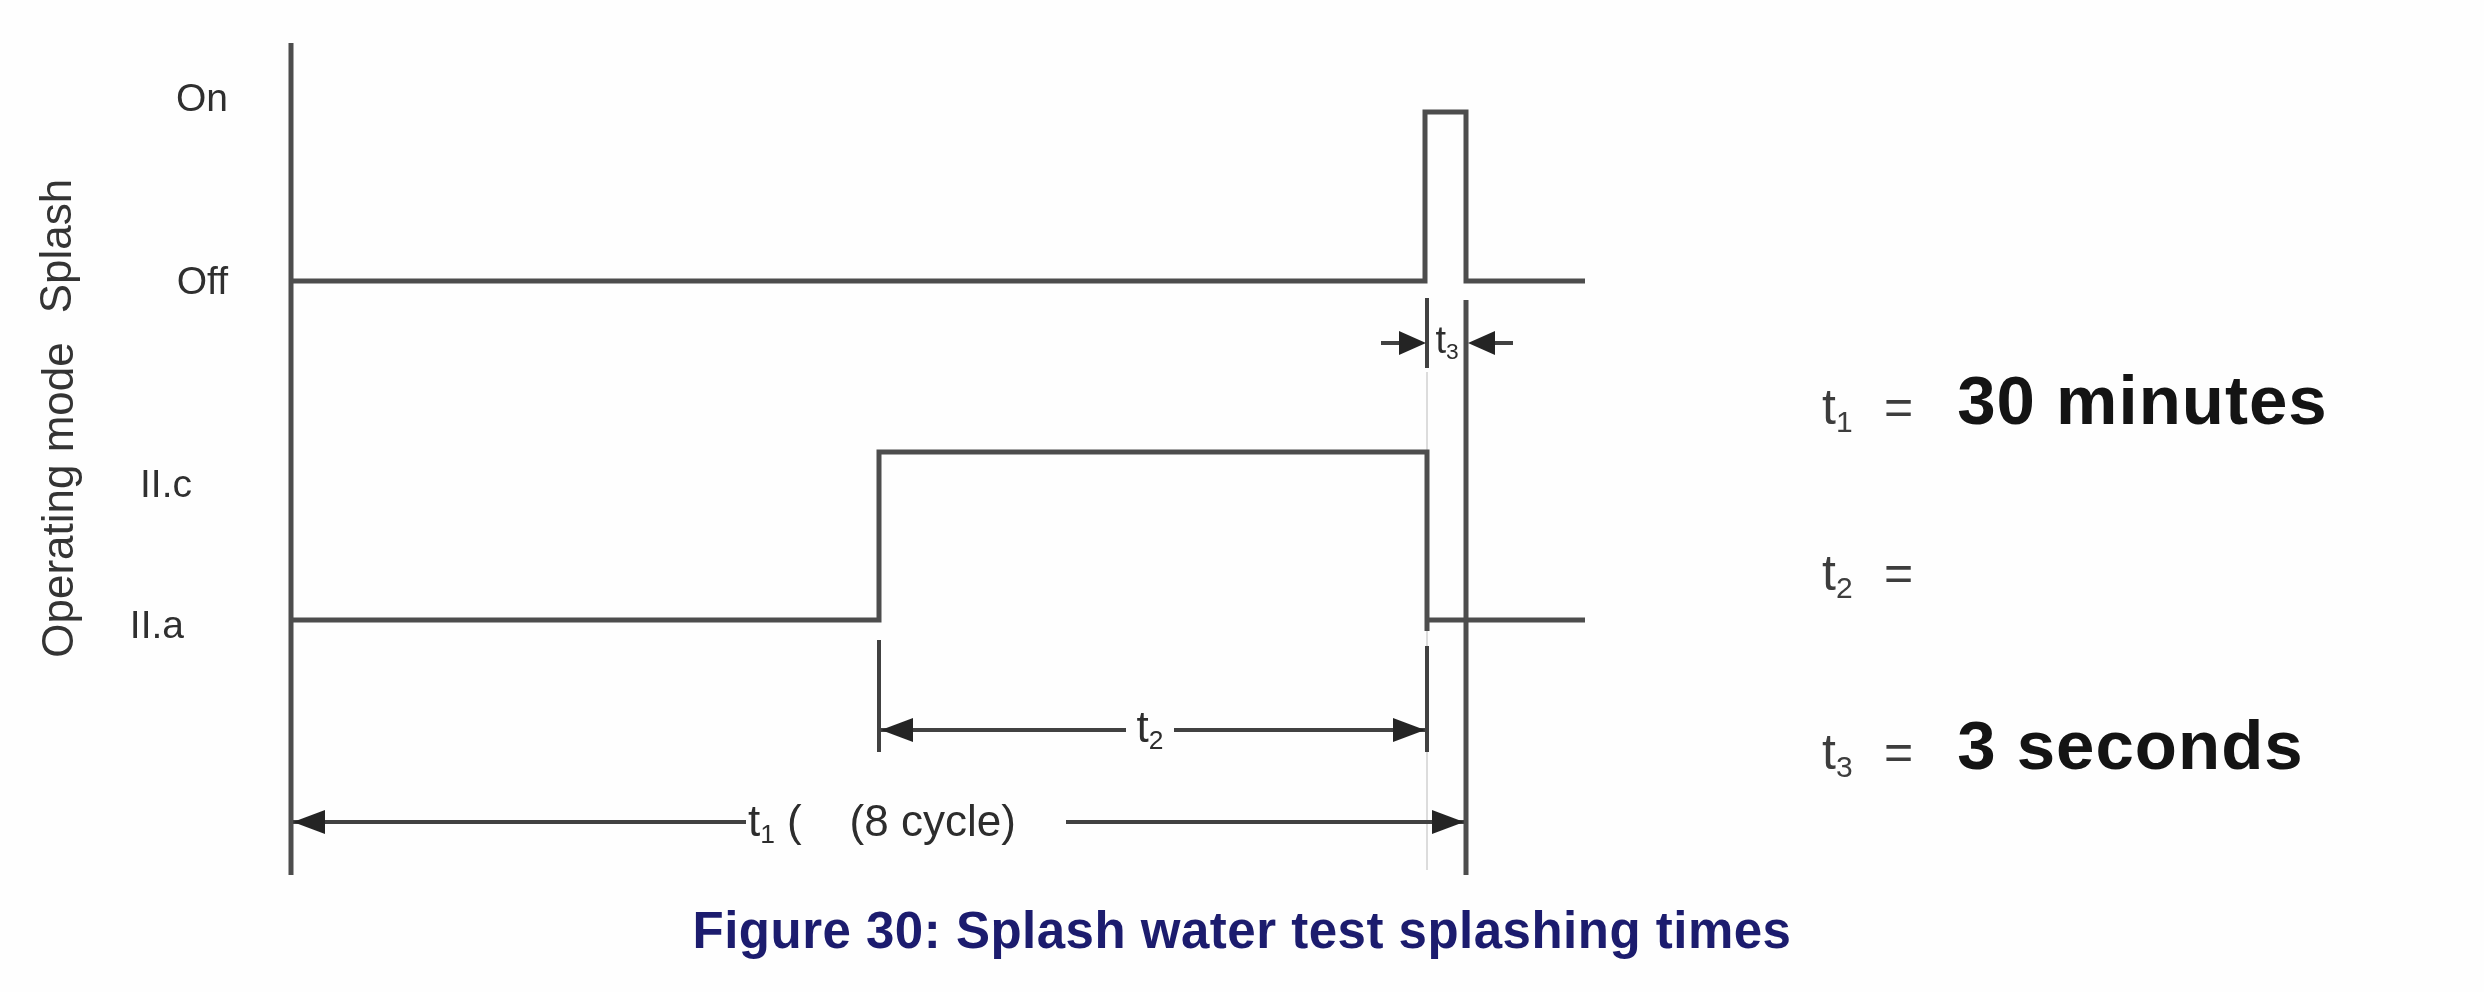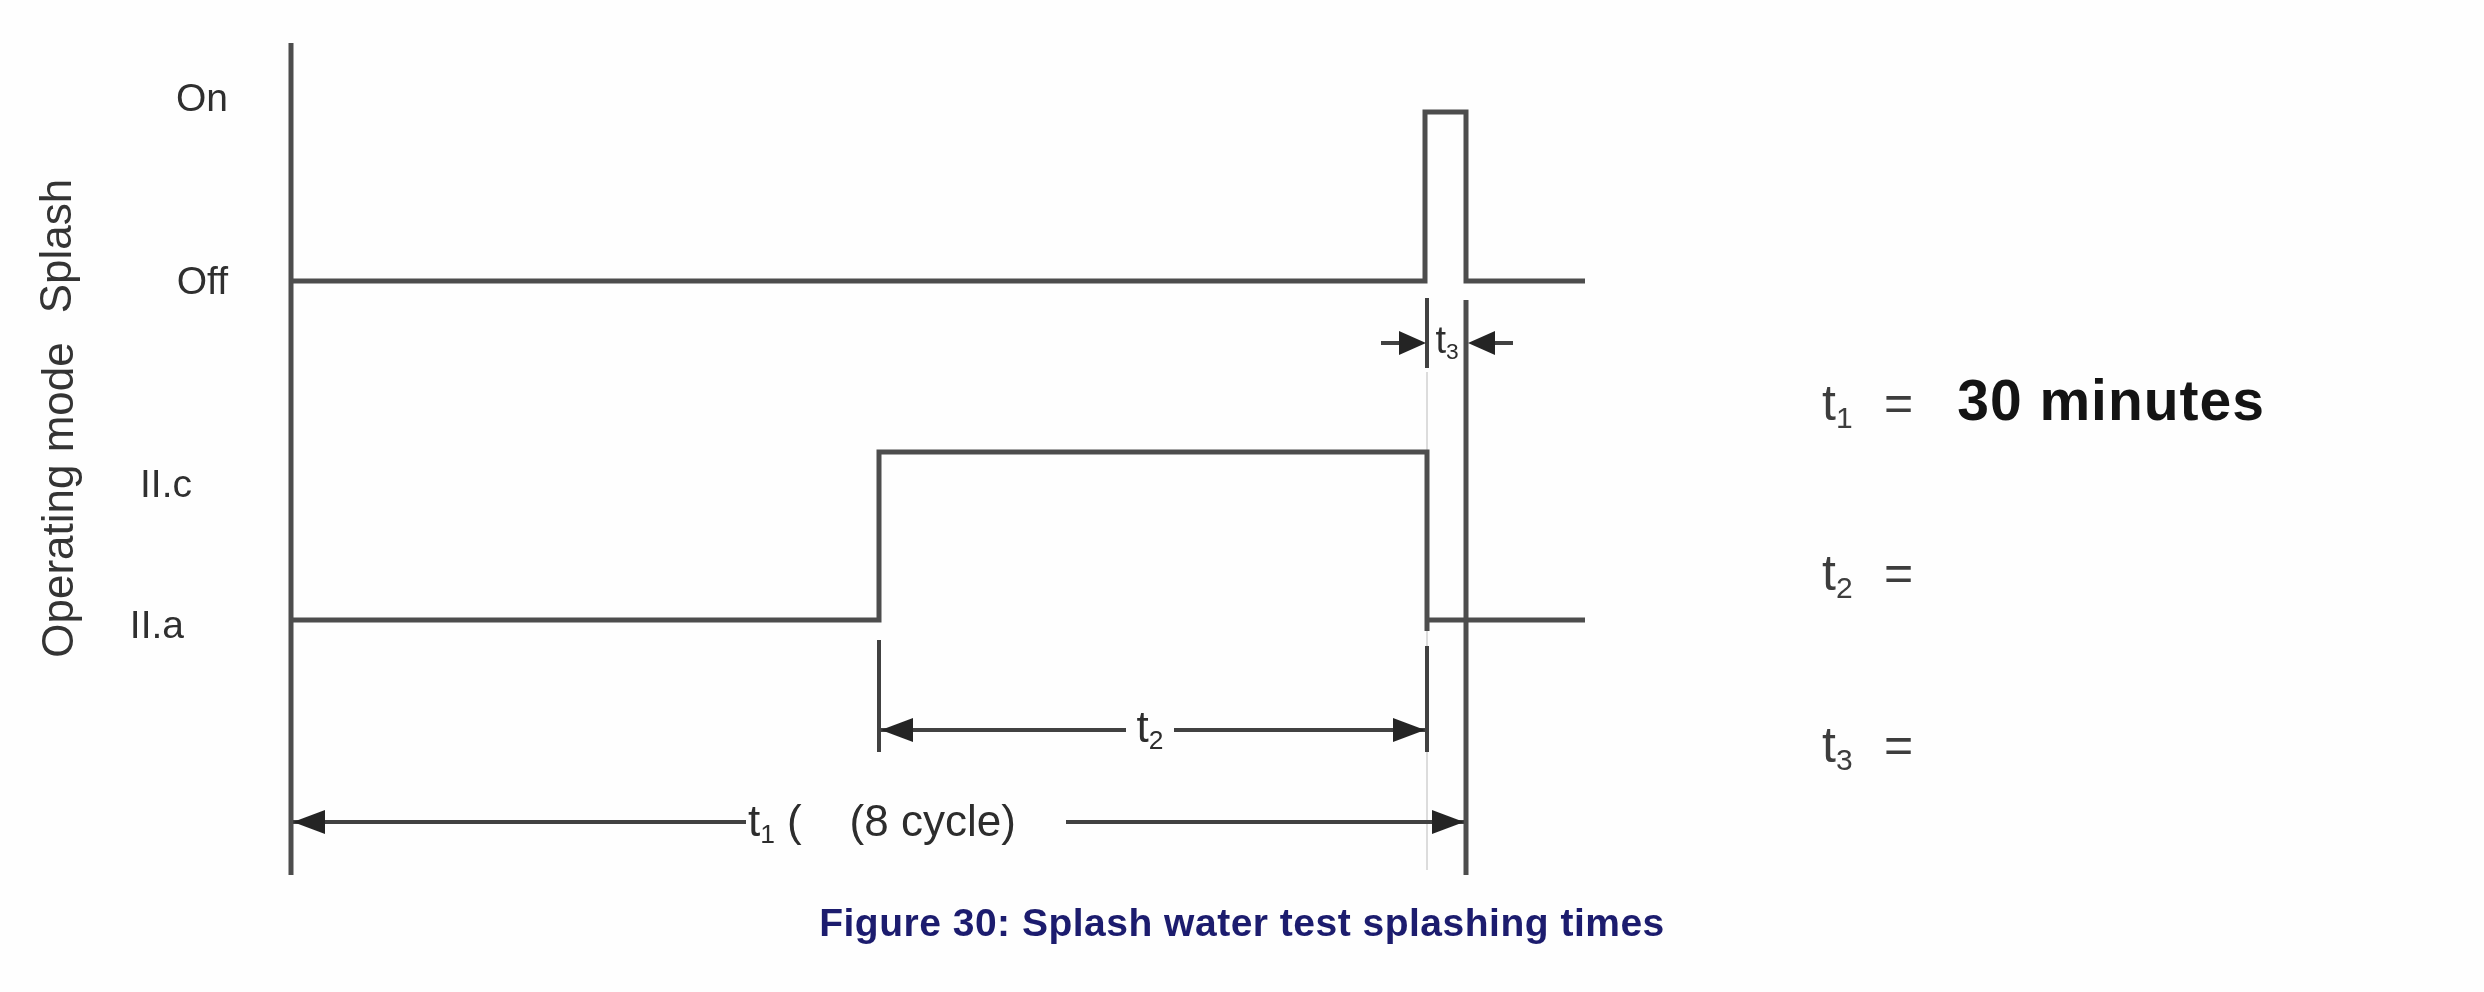--- a/index.html
+++ b/index.html
@@ -81,34 +81,34 @@
   .legend-row .sym {
     font-size: 50px;
     color: #3d3d3d;
     width: 62px;
   }
   .legend-row .eq {
     font-size: 50px;
     color: #3d3d3d;
   }
   .legend-row .val {
-    font-size: 57px;
+    font-size: 69px;
     font-weight: bold;
     color: #141414;
     margin-left: 44px;
     letter-spacing: 1px;
     text-align: right;
   }
   .caption {
     position: absolute;
     left: 0;
     right: 0;
     top: 901px;
     text-align: center;
-    font-size: 39px;
+    font-size: 51px;
     font-weight: bold;
     color: #1c1c6e;
     letter-spacing: 0.5px;
   }
 </style>
 </head>
 <body>
 
 <div class="stage">
 
@@ -165,18 +165,19 @@
       <span class="eq">=</span>
       <span class="val">30 minutes</span>
     </div>
     <div class="legend-row" style="top:573px;">
       <span class="sym"><span>t</span><sub class="s">2</sub></span>
       <span class="eq">=</span>
     </div>
     <div class="legend-row" style="top:745px;">
       <span class="sym"><span>t</span><sub class="s">3</sub></span>
       <span class="eq">=</span>
+      <span class="val">3 seconds</span>
     </div>
   </div>
 
   <div class="caption">Figure 30: Splash water test splashing times</div>
 
 </div>
 
 </body></html>

